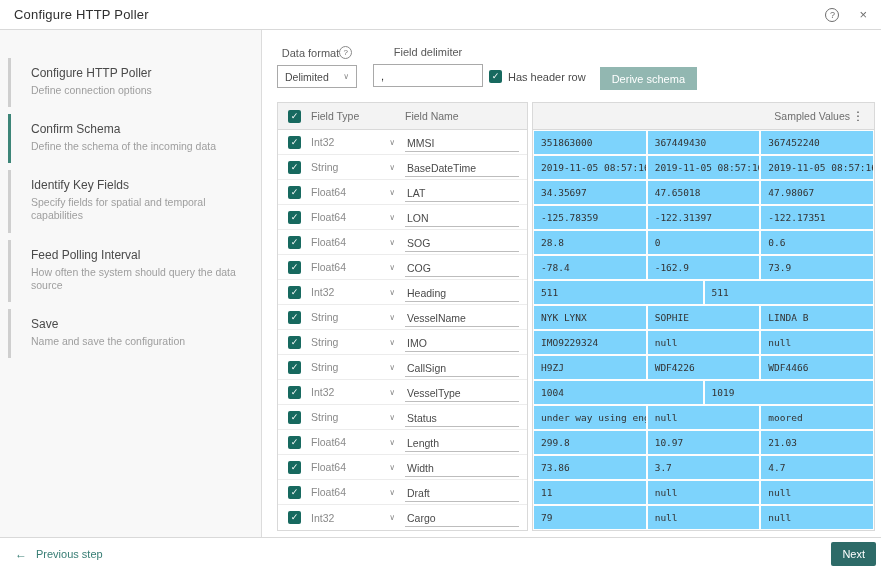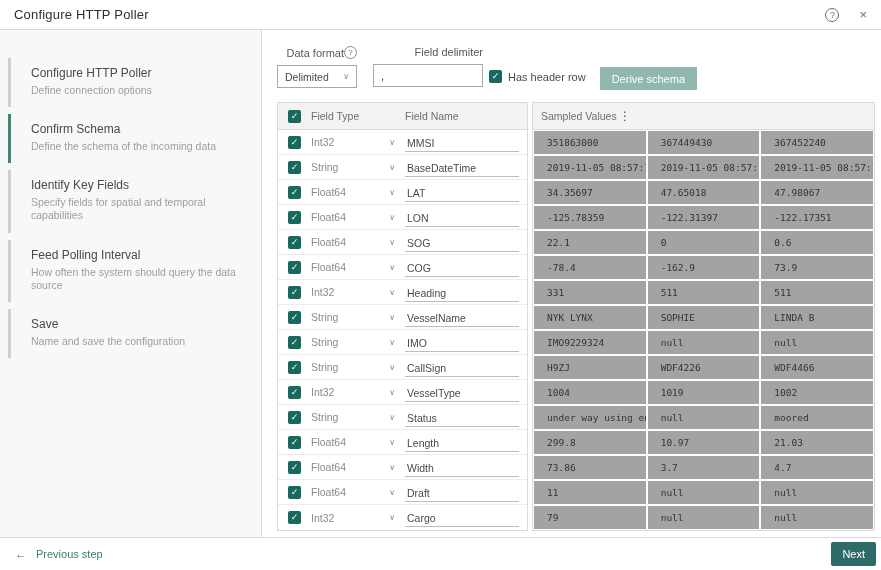--- a/index.html
+++ b/index.html
@@ -33,21 +33,21 @@
     padding:8px 8px 10px 20px; cursor:pointer;
   }
   .step.active { border-left-color:#3d8578; }
   .step-title { font-size:12px; color:#4a4a4a; margin-bottom:4px; }
   .step-sub { font-size:10.5px; color:#9e9e9e; line-height:1.25; }
   
   .main { flex:1 1 auto; padding:16px 0 0 15px; background:#fff; overflow:hidden; }
   .form-row { display:flex; align-items:flex-start; }
   .field-label {
     font-size:11px; color:#585858; margin-bottom:6px;
-    display:flex; align-items:center; justify-content:flex-end;
+    display:flex; align-items:center; justify-content:center;
   }
   .field-help {
     width:13px; height:13px; border:1px solid #8a8a8a; border-radius:50%;
     display:flex; align-items:center; justify-content:center;
     font-size:8px; color:#6e6e6e; cursor:pointer;
   }
   .df-field { width:80px; margin-right:16px; }
   .select-box {
     width:80px; height:23px; border:1px solid #a9a9a9; background:#fff;
     display:flex; align-items:center; justify-content:space-between;
@@ -93,28 +93,28 @@
   .type-text { font-size:10.5px; color:#8a8a8a; }
   .name-input {
     width:100%; border:none; border-bottom:1px solid #bdbdbd; background:transparent;
     font-size:10.5px; color:#4a4a4a; padding:1px 2px 2px 2px; outline:none;
     font-family:"Liberation Sans", sans-serif;
   }
   .gap-col { width:4px; flex:0 0 4px; background:#fff; }
   .sampled-panel { width:343px; border:1px solid #d9d9d9; background:#fdfdfd; }
   .sp-header {
     height:27px; background:#f3f3f3; border-bottom:1px solid #d9d9d9;
-    display:flex; align-items:center; justify-content:flex-start;
+    display:flex; align-items:center; justify-content:flex-end;
     padding:0 8px; font-size:10.5px; color:#6e6e6e;
   }
   .kebab { font-size:12px; color:#4a4a4a; cursor:pointer; padding:0 2px; }
   .sp-row { height:25px; display:flex; gap:2px; padding:1px; }
   .sp-cell {
-    flex:1 1 0; background:#a3a3a3; display:flex; align-items:center;
-    padding-left:13px; font-family:"DejaVu Sans Mono", monospace;
+    flex:1 1 0; background:#7dd3fc; display:flex; align-items:center;
+    padding-left:7px; font-family:"DejaVu Sans Mono", monospace;
     font-size:9.5px; color:#333; white-space:nowrap; overflow:hidden;
   }
   
   .app-footer {
     height:32px; flex:0 0 32px; background:#fff;
     display:flex; align-items:center; padding:0 4px 0 15px;
   }
   .prev-link {
     display:flex; align-items:center; gap:9px; color:#377d74;
     font-size:11px; cursor:pointer;
@@ -448,33 +448,32 @@
     <div class="sp-cell">47.98067</div>
   </div>
 
   <div class="sp-row">
     <div class="sp-cell">-125.78359</div>
     <div class="sp-cell">-122.31397</div>
     <div class="sp-cell">-122.17351</div>
   </div>
 
   <div class="sp-row">
-    <div class="sp-cell">22.1</div>
+    <div class="sp-cell">28.8</div>
     <div class="sp-cell">0</div>
     <div class="sp-cell">0.6</div>
   </div>
 
   <div class="sp-row">
     <div class="sp-cell">-78.4</div>
     <div class="sp-cell">-162.9</div>
     <div class="sp-cell">73.9</div>
   </div>
 
   <div class="sp-row">
-    <div class="sp-cell">331</div>
     <div class="sp-cell">511</div>
     <div class="sp-cell">511</div>
   </div>
 
   <div class="sp-row">
     <div class="sp-cell">NYK LYNX</div>
     <div class="sp-cell">SOPHIE</div>
     <div class="sp-cell">LINDA B</div>
   </div>
 
@@ -486,21 +485,20 @@
 
   <div class="sp-row">
     <div class="sp-cell">H9ZJ</div>
     <div class="sp-cell">WDF4226</div>
     <div class="sp-cell">WDF4466</div>
   </div>
 
   <div class="sp-row">
     <div class="sp-cell">1004</div>
     <div class="sp-cell">1019</div>
-    <div class="sp-cell">1002</div>
   </div>
 
   <div class="sp-row">
     <div class="sp-cell">under way using engine</div>
     <div class="sp-cell">null</div>
     <div class="sp-cell">moored</div>
   </div>
 
   <div class="sp-row">
     <div class="sp-cell">299.8</div>

